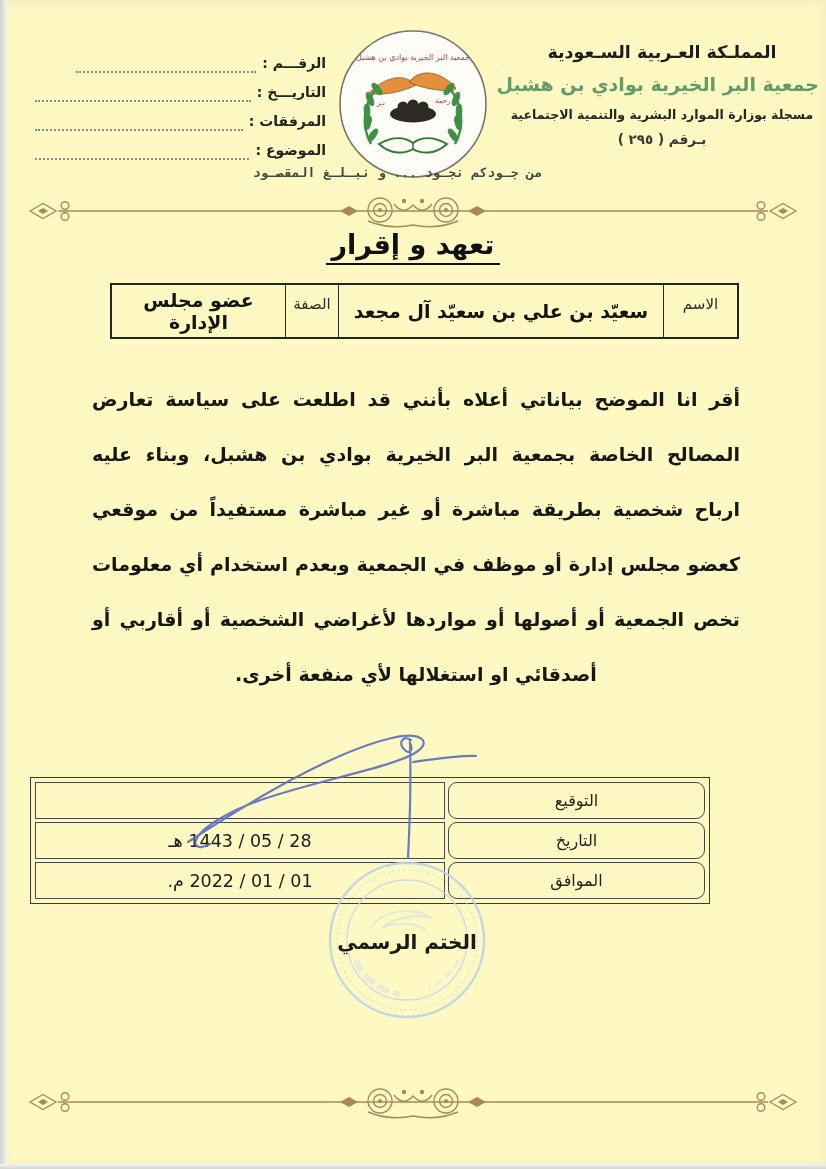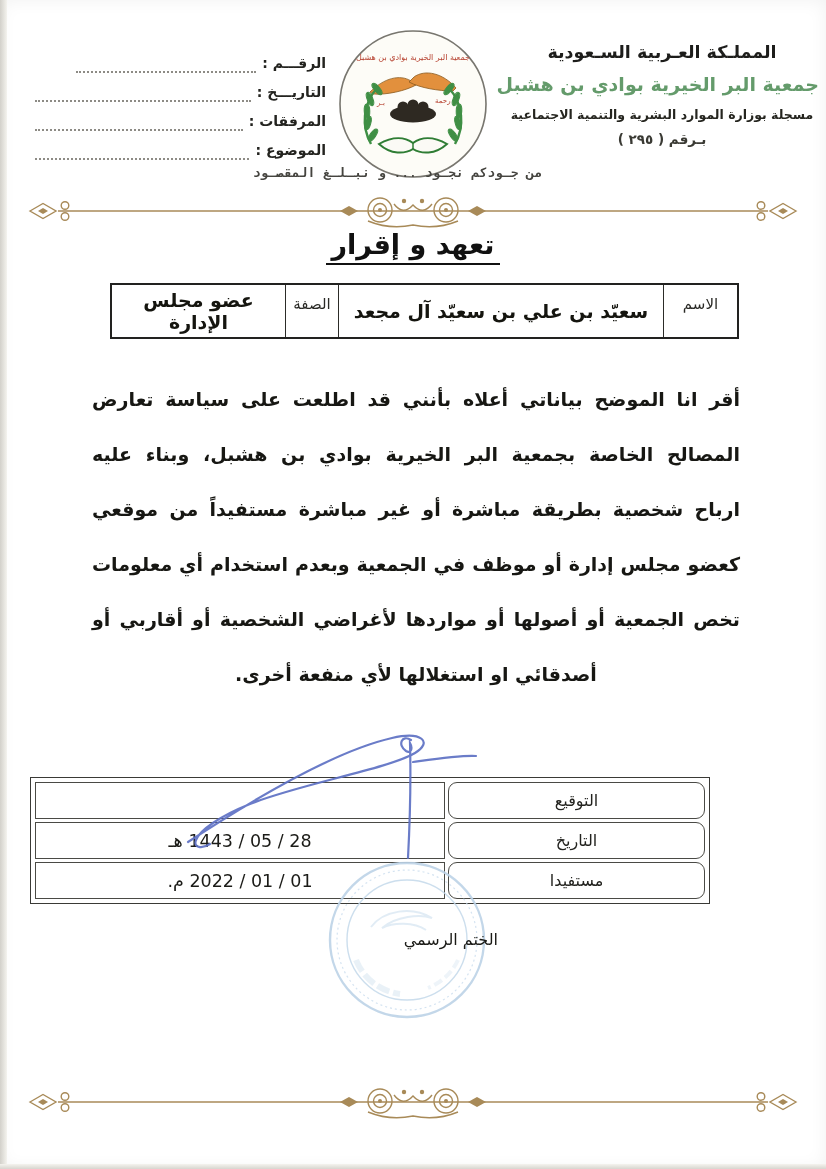--- a/index.html
+++ b/index.html
@@ -1,18 +1,18 @@
 <!DOCTYPE html>
 <html lang="ar"><head>
 <meta charset="utf-8">
 <style>
   html,body{margin:0;padding:0;background:#e8e6e1;}
   .page{
     position:relative;width:826px;height:1169px;margin:0 auto;
-    background:#ffffff;overflow:hidden;
+    background:#fef9c3;overflow:hidden;
     font-family:"DejaVu Sans",sans-serif;color:#1c1c1a;
     box-shadow:inset 0 0 18px rgba(0,0,0,.06);
   }
   .edgeL{position:absolute;left:0;top:0;bottom:0;width:7px;
     background:linear-gradient(90deg,#d2d0ca,#f4f3ee);}
   .edgeB{position:absolute;left:0;right:0;bottom:0;height:5px;
     background:linear-gradient(0deg,#d7d5cf,#f4f3ee);}
 
   
   .refs{position:absolute;left:30px;top:44px;width:296px;direction:rtl;}
@@ -54,22 +54,22 @@
   .bline.center{text-align:left;text-align-last:center;white-space:normal;}
 
   
   .sigWrap{position:absolute;left:30px;top:777px;width:676px;border:1.8px solid #3a3a36;padding:1px;z-index:1;}
   .sigTable{width:100%;border-collapse:separate;border-spacing:3px;direction:rtl;table-layout:fixed;}
   .sigTable td{border:1.4px solid #4a4a45;height:33px;}
   .sigTable .slab{width:253px;text-align:center;font-size:16px;color:#23231f;border-radius:9px;}
   .sigTable .sval{text-align:center;font-size:17.5px;color:#1b1b17;}
 
   .stamp{position:absolute;left:316px;top:852px;width:182px;height:182px;z-index:2;}
-  .stampCaption{position:absolute;left:316px;top:930px;width:182px;
-    font-weight:normal;font-size:16px;color:#1a1a16;direction:rtl;z-index:3;}
+  .stampCaption{position:absolute;left:316px;top:930px;width:182px;text-align:center;
+    font-weight:bold;font-size:20px;color:#1a1a16;direction:rtl;z-index:3;}
 
   .ink{position:absolute;left:150px;top:700px;width:360px;height:170px;z-index:4;pointer-events:none;}
 
   .footer{position:absolute;left:0;right:0;top:1121px;text-align:center;direction:rtl;
     font-weight:bold;font-size:15px;color:#1f1f1b;}
 
   .gold{stroke:#a88a58;fill:none;stroke-width:1.4;}
   .goldf{fill:#a88a58;stroke:none;}
 </style>
 </head>
@@ -210,21 +210,21 @@
       <tbody>
           <tr>
         <td class="slab">التوقيع</td>
         <td class="sval"></td>
       </tr>
       <tr>
         <td class="slab">التاريخ</td>
         <td class="sval">28 / 05 / 1443 هـ</td>
       </tr>
       <tr>
-        <td class="slab">مستفيدا</td>
+        <td class="slab">الموافق</td>
         <td class="sval">01 / 01 / 2022 م.</td>
       </tr>
     </tbody>
       </table>
   </div>
 
   <svg class="stamp" viewBox="0 0 182 182">
     <circle cx="91" cy="88" r="77" fill="none" stroke="#bcd3e7" stroke-width="2.4" opacity="0.9"></circle>
     <circle cx="91" cy="88" r="70" fill="none" stroke="#c6daec" stroke-width="1.2" stroke-dasharray="2 3" opacity="0.75"></circle>
     <circle cx="91" cy="88" r="60" fill="none" stroke="#c3d8ea" stroke-width="1.4" opacity="0.85"></circle>

